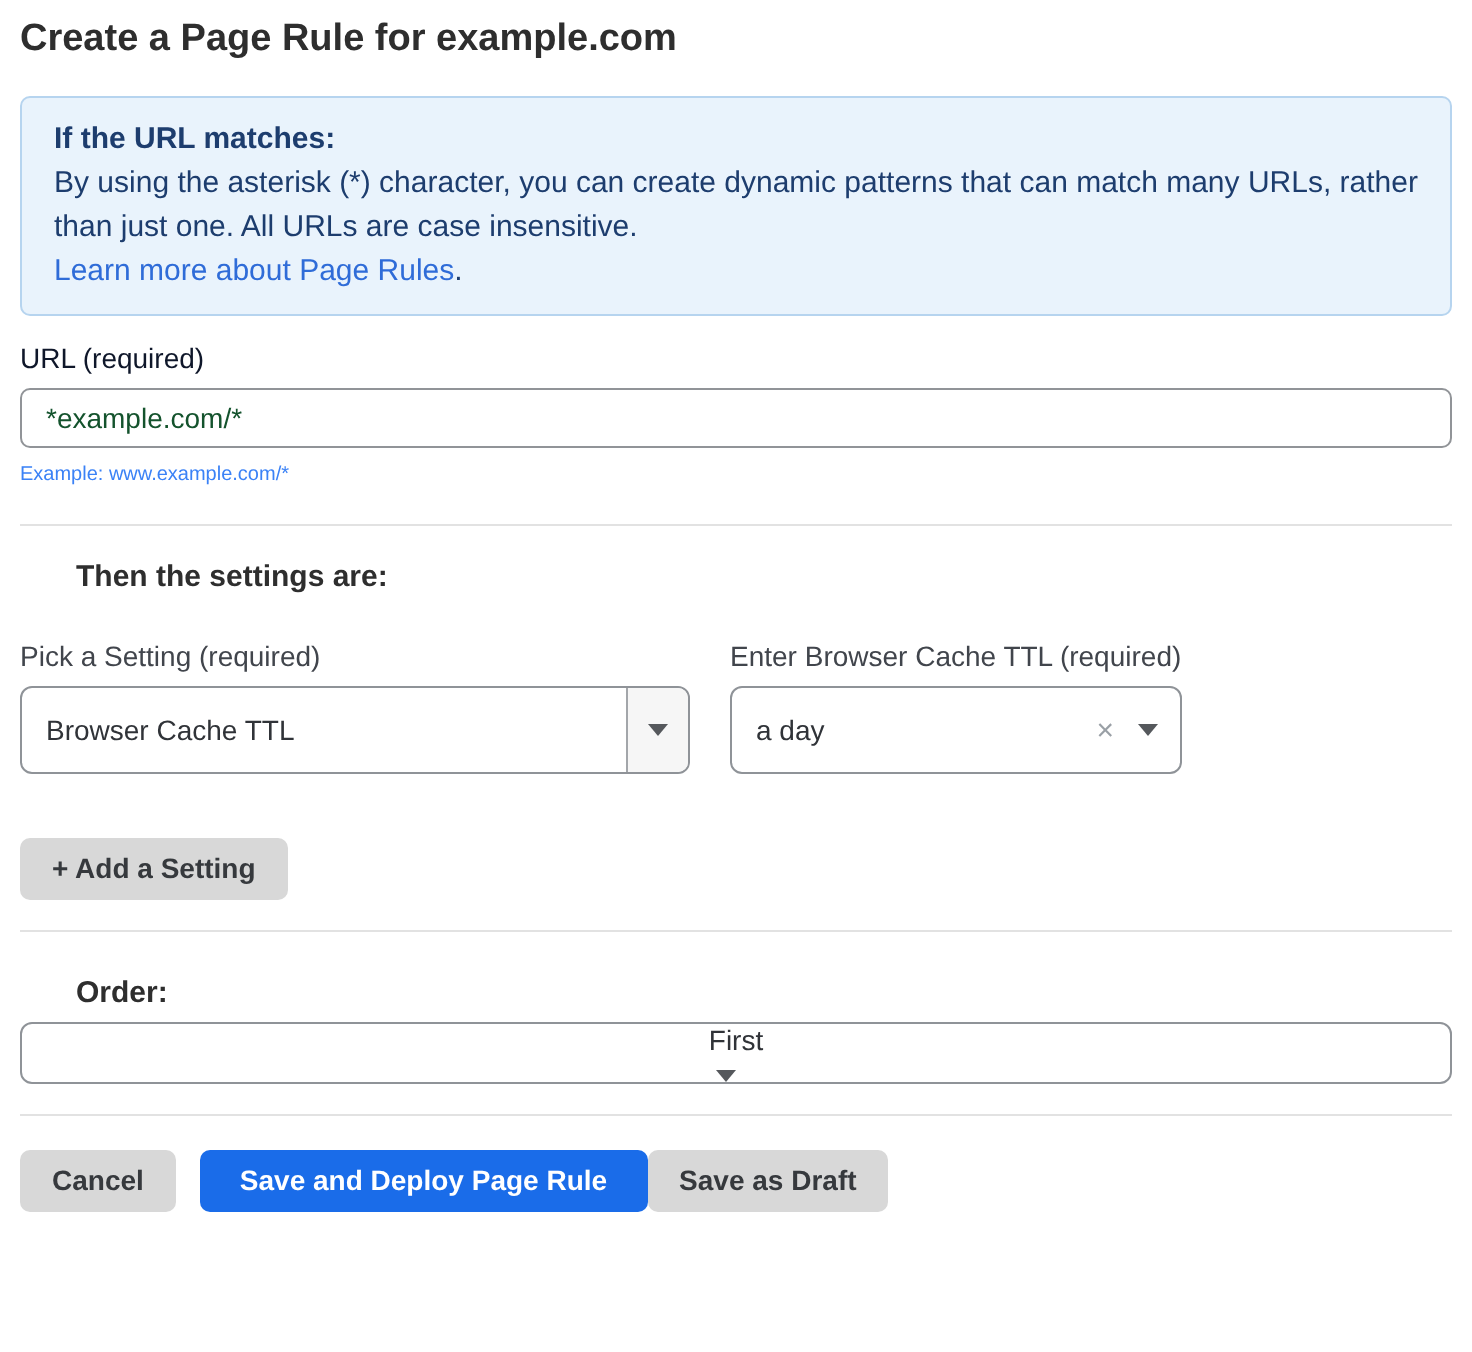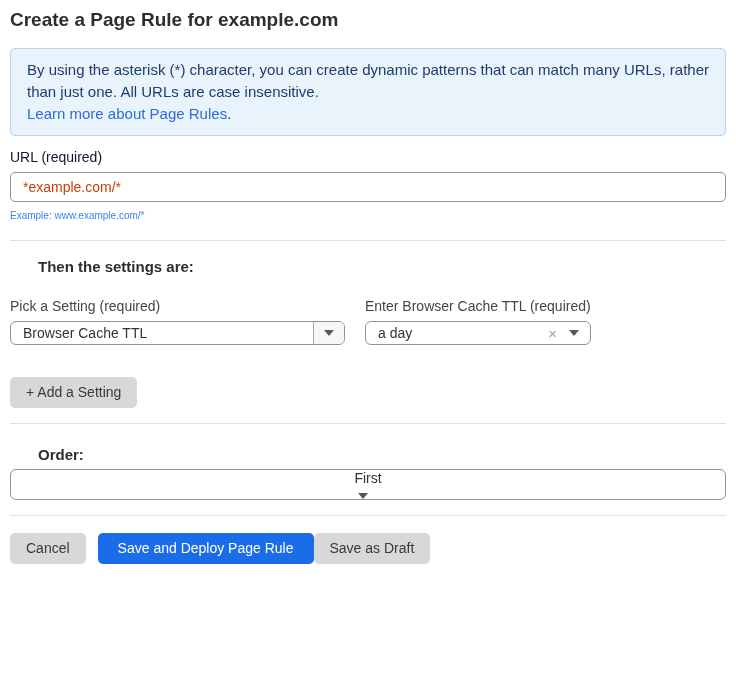--- a/index.html
+++ b/index.html
@@ -43,21 +43,21 @@
   }
 
   .text-input {
     display: block;
     width: 716px;
     height: 30px;
     margin-top: 6px;
     padding: 0 12px;
     font-family: "Liberation Sans", "DejaVu Sans", sans-serif;
     font-size: 14px;
-    color: #c2410c;
+    color: #14532d;
     border: 1px solid #919498;
     border-radius: 5px;
     background: #ffffff;
     outline: none;
   }
 
   .helper-dark {
     margin-top: 6px;
     font-size: 10px;
     line-height: 16px;
@@ -83,21 +83,21 @@
   }
   .section-heading.second { margin-top: 21px; }
 
   .settings-row { display: flex; margin-top: 21px; }
   .settings-col-label { font-size: 14px; line-height: 18px; color: #41454c; }
   .col-setting { width: 335px; margin-right: 20px; }
   .col-ttl { width: 226px; }
 
   .select-box {
     margin-top: 6px;
-    height: 24px;
+    height: 44px;
     border: 1px solid #8f9398;
     border-radius: 6px;
     background: #ffffff;
     display: flex;
     align-items: center;
     font-size: 14px;
     color: #303338;
     cursor: pointer;
     overflow: hidden;
   }
@@ -128,20 +128,21 @@
   .btn {
     display: inline-block;
     height: 31px;
     border: none;
     border-radius: 5px;
     font-family: "Liberation Sans", "DejaVu Sans", sans-serif;
     font-size: 14px;
     line-height: 31px;
     cursor: pointer;
     padding: 0 16px;
+    font-weight: bold;
   }
   .btn-gray { background: #d8d8d8; color: #36393d; }
   .btn-blue { background: #1a6ce9; color: #ffffff; padding: 0 20px; }
 
   .add-setting-btn { margin-top: 32px; }
 
   .order-select { width: 716px; margin-top: 5px; height: 31px; flex-direction: column; }
 
   .helper-gray {
     margin-top: 5px;
@@ -156,20 +157,21 @@
   .footer-buttons .btn-draft { margin-right: 18px; }
 </style>
 </head>
 <body>
 
 <div class="container">
 
   <h1 class="page-title">Create a Page Rule for example.com</h1>
 
   <div class="info-box">
+    <div class="info-heading">If the URL matches:</div>
     <div class="info-body">By using the asterisk (*) character, you can create dynamic patterns that can match many URLs, rather than just one. All URLs are case insensitive.</div>
     <div><a class="info-link">Learn more about Page Rules</a><span>.</span></div>
   </div>
 
   <div class="field-label">URL (required)</div>
   <input class="text-input" type="text" value="*example.com/*" style="">
   <div class="helper-dark">Example: www.example.com/*</div>
 
   <hr class="divider divider-1">
 

